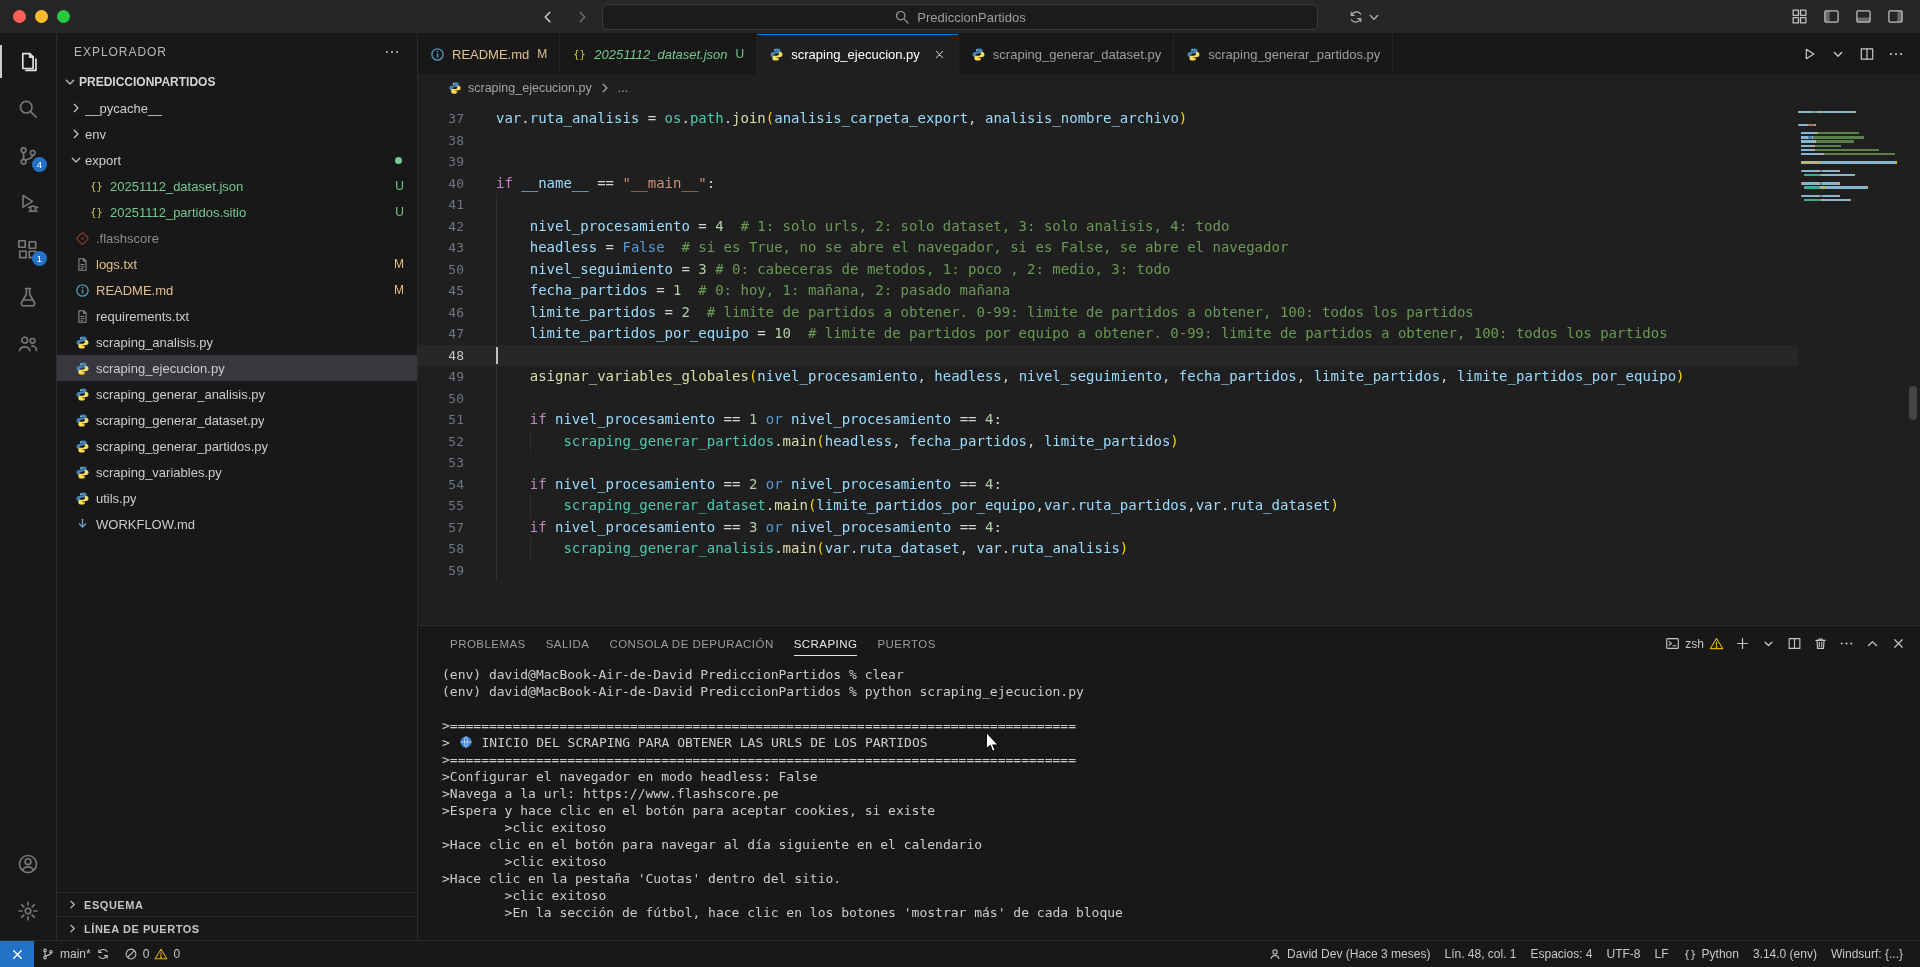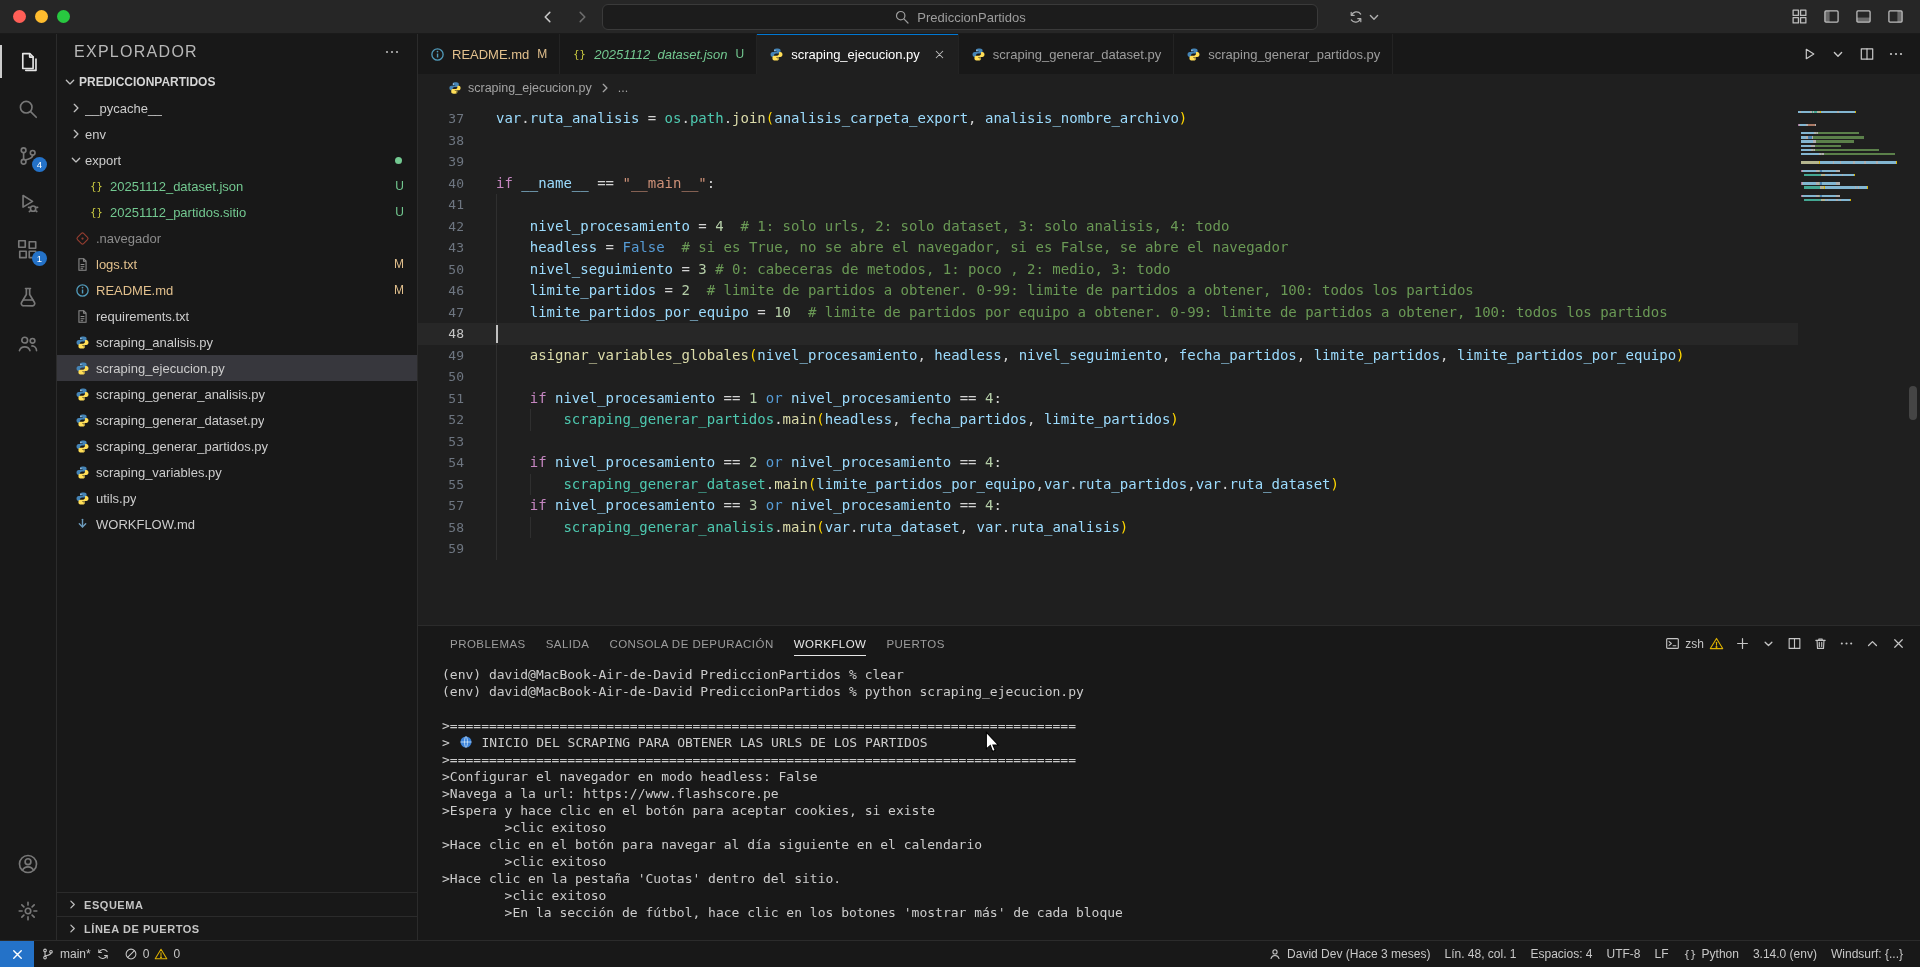--- a/index.html
+++ b/index.html
@@ -27,21 +27,21 @@
   .activitybar{flex:0 0 56px;background:#181818;border-right:1px solid #2b2b2b;display:flex;flex-direction:column;align-items:center;padding-top:4px;}
   .ab-item{width:56px;height:47px;display:flex;align-items:center;justify-content:center;color:#787878;position:relative;cursor:pointer;}
   .ab-item svg{width:22px;height:22px;}
   .ab-item.active{color:#e4e4e4;}
   .ab-item.active::before{content:'';position:absolute;left:0;top:7px;bottom:7px;width:2px;background:#cccccc;}
   .ab-badge{position:absolute;right:9px;bottom:7px;min-width:15px;height:15px;border-radius:8px;background:#2472c8;color:#fff;
     font-size:9.5px;display:flex;align-items:center;justify-content:center;padding:0 4px;}
   .ab-spacer{flex:1}
 
   .sidebar{flex:0 0 361px;background:#181818;border-right:1px solid #2b2b2b;display:flex;flex-direction:column;min-height:0;}
-  .sb-header{flex:0 0 35px;display:flex;align-items:center;padding:0 17px;font-size:16px;letter-spacing:.08em;color:#b8b8b8;}
+  .sb-header{flex:0 0 35px;display:flex;align-items:center;padding:0 17px;font-size:12px;letter-spacing:.08em;color:#b8b8b8;}
   .sb-header .sp{flex:1}
   .tree{flex:1;overflow:hidden;font-size:13px;}
   .trow{height:26px;display:flex;align-items:center;cursor:pointer;white-space:nowrap;}
   .trow.selected{background:#37373d;}
   .trow .indent{flex:0 0 auto;}
   .chev{flex:0 0 18px;display:flex;justify-content:center;color:#c0c0c0;}
   .chev svg{width:14px;height:14px;}
   .chev-sp{flex:0 0 8px;}
   .ficon{flex:0 0 21px;display:flex;align-items:center;}
   .ficon svg{width:15px;height:15px;}
@@ -350,21 +350,21 @@
             <span class="indent" style="width:10px"></span>
             <span class="chev-sp"></span>
             <span class="ficon">
               <svg width="15" height="15" viewBox="0 0 16 16" opacity=".75">
                 <g transform="rotate(45 8 8)">
                   <rect x="3.4" y="3.4" width="9.2" height="9.2" rx="1.6" fill="none" stroke="#bf4a38" stroke-width="1.2"></rect>
                 </g>
                 <circle cx="8" cy="8" r="1.2" fill="#bf4a38"></circle>
               </svg>
             </span>
-            <span class="flabel st-ignored">.navegador</span>
+            <span class="flabel st-ignored">.flashscore</span>
             <span class="rsp"></span>
           </div>
           <div class="trow">
             <span class="indent" style="width:10px"></span>
             <span class="chev-sp"></span>
             <span class="ficon">
               <svg width="15" height="15" viewBox="0 0 16 16" fill="none" stroke="#8d8d8d" stroke-width="1.1">
                 <path d="M4.2 1.8h5.2l2.4 2.4v10H4.2z"></path>
                 <path d="M9.2 1.9v2.5h2.5M6 8h4M6 10.4h4M6 12.6h2.6"></path>
               </svg>
@@ -663,20 +663,24 @@
               <div class="ln">42</div>
               <div class="ct"><i class="ig" style="left:0ch"></i><span>    </span><span class="tk-v">nivel_procesamiento</span><span class="tk-o"> = </span><span class="tk-n">4</span><span class="tk-o">  </span><span class="tk-c"># 1: solo urls, 2: solo dataset, 3: solo analisis, 4: todo</span></div>
             </div>
             <div class="cl">
               <div class="ln">43</div>
               <div class="ct"><i class="ig" style="left:0ch"></i><span>    </span><span class="tk-v">headless</span><span class="tk-o"> = </span><span class="tk-b">False</span><span class="tk-o">  </span><span class="tk-c"># si es True, no se abre el navegador, si es False, se abre el navegador</span></div>
             </div>
             <div class="cl">
               <div class="ln">50</div>
               <div class="ct"><i class="ig" style="left:0ch"></i><span>    </span><span class="tk-v">nivel_seguimiento</span><span class="tk-o"> = </span><span class="tk-n">3</span><span class="tk-o"> </span><span class="tk-c"># 0: cabeceras de metodos, 1: poco , 2: medio, 3: todo</span></div>
+            </div>
+            <div class="cl">
+              <div class="ln">45</div>
+              <div class="ct"><i class="ig" style="left:0ch"></i><span>    </span><span class="tk-v">fecha_partidos</span><span class="tk-o"> = </span><span class="tk-n">1</span><span class="tk-o">  </span><span class="tk-c"># 0: hoy, 1: mañana, 2: pasado mañana</span></div>
             </div>
             <div class="cl">
               <div class="ln">46</div>
               <div class="ct"><i class="ig" style="left:0ch"></i><span>    </span><span class="tk-v">limite_partidos</span><span class="tk-o"> = </span><span class="tk-n">2</span><span class="tk-o">  </span><span class="tk-c"># limite de partidos a obtener. 0-99: limite de partidos a obtener, 100: todos los partidos</span></div>
             </div>
             <div class="cl">
               <div class="ln">47</div>
               <div class="ct"><i class="ig" style="left:0ch"></i><span>    </span><span class="tk-v">limite_partidos_por_equipo</span><span class="tk-o"> = </span><span class="tk-n">10</span><span class="tk-o">  </span><span class="tk-c"># limite de partidos por equipo a obtener. 0-99: limite de partidos a obtener, 100: todos los partidos</span></div>
             </div>
             <div class="cl cur">
@@ -753,21 +757,21 @@
           <div class="ov-handle"></div>
         </div>
       </div>
 
       <div class="panel">
         <div class="panel-header">
           <div class="ptabs" id="ptabs">
               <div class="ptab">PROBLEMAS</div>
               <div class="ptab">SALIDA</div>
               <div class="ptab">CONSOLA DE DEPURACIÓN</div>
-              <div class="ptab active">WORKFLOW</div>
+              <div class="ptab active">SCRAPING</div>
               <div class="ptab">PUERTOS</div>
             </div>
           <div class="panel-actions" id="panel-actions">
             <span class="shell-sel">
               <span class="ic" id="ic-shell">
                   <svg width="16" height="16" viewBox="0 0 16 16" fill="none" stroke="currentColor" stroke-width="1.2" stroke-linecap="round" stroke-linejoin="round">
                     <rect x="1.8" y="2.8" width="12.4" height="10.4" rx="1"></rect>
                     <path d="M4.4 6l2.4 2-2.4 2M8.6 10.4h3"></path>
                   </svg>
                 </span>

